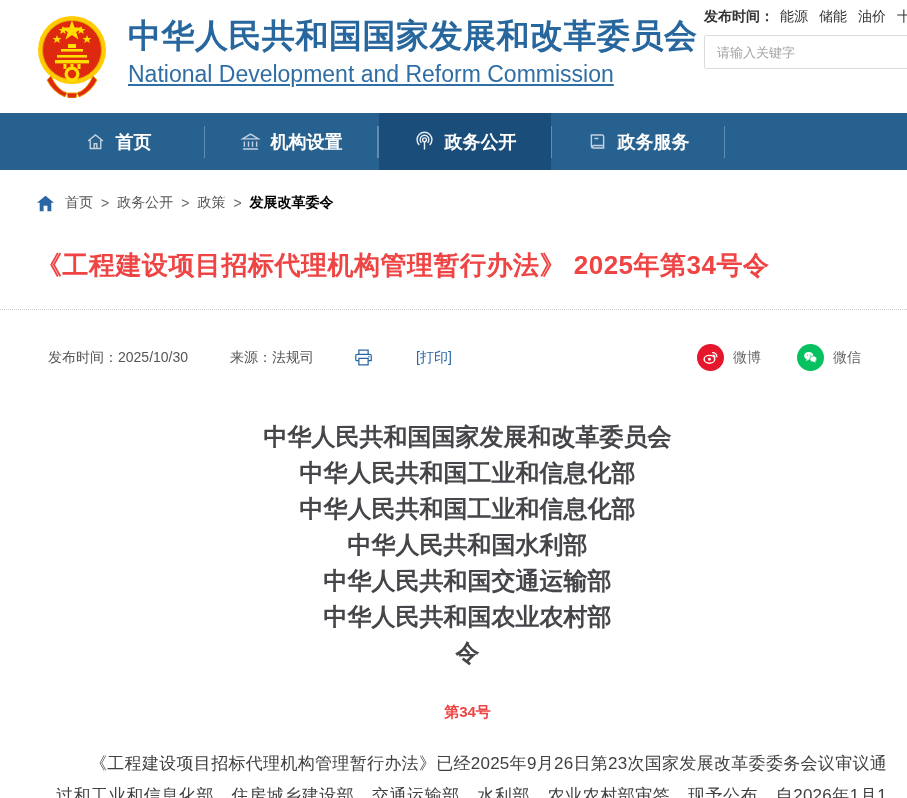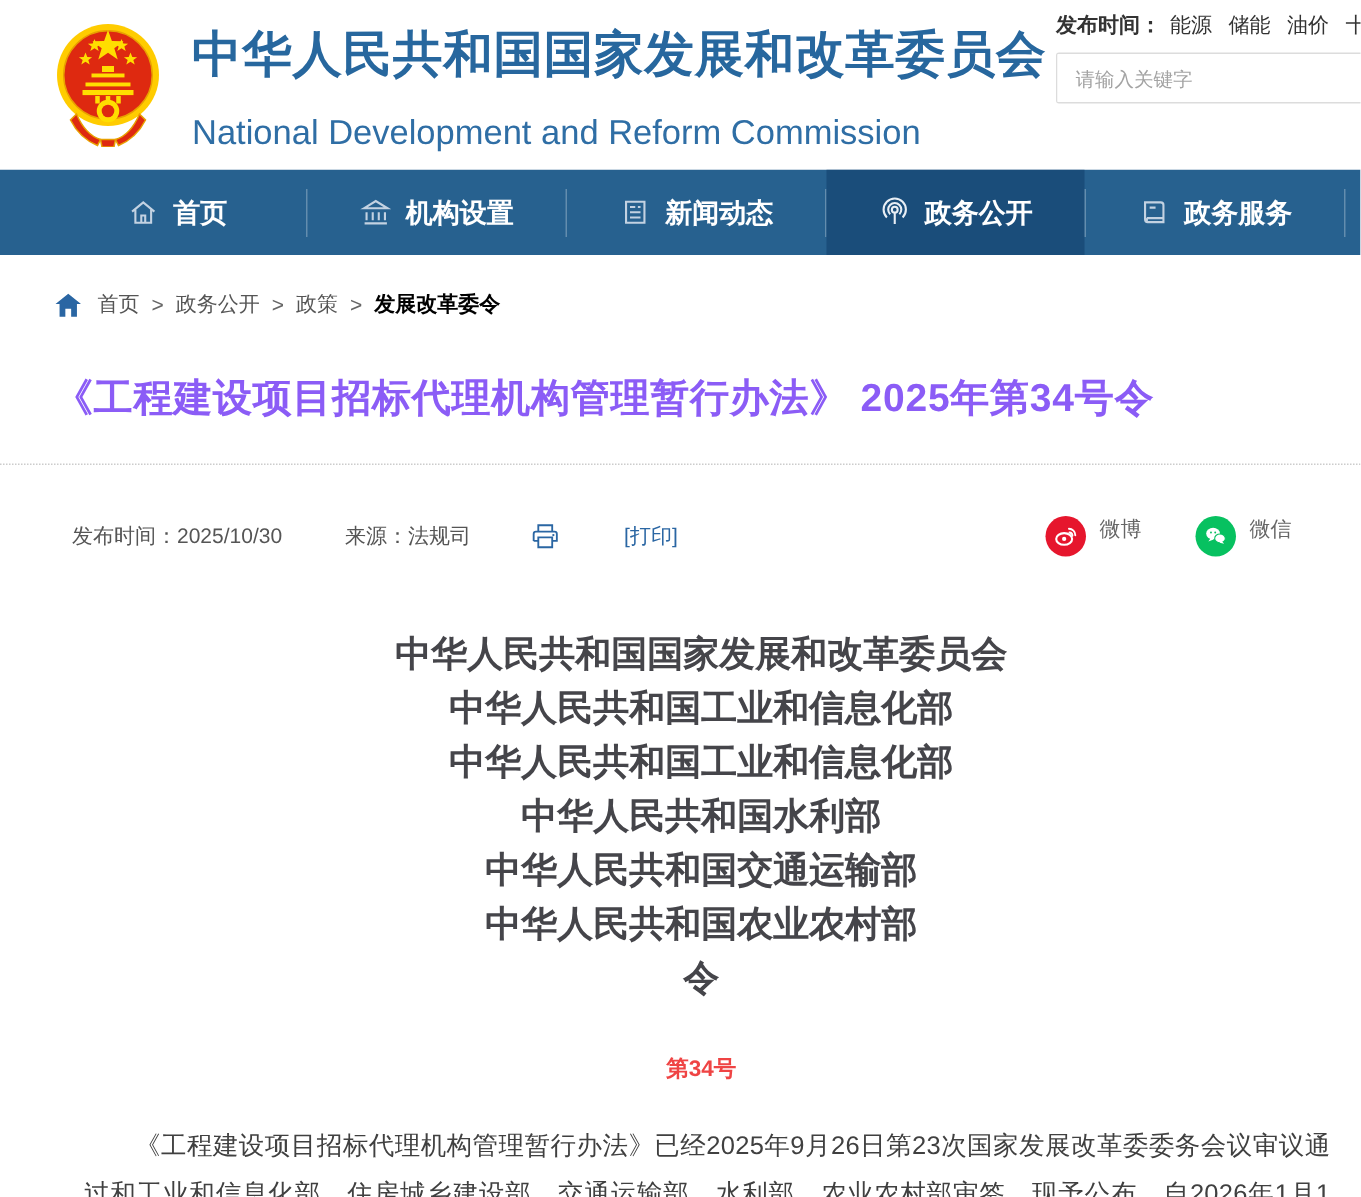--- a/index.html
+++ b/index.html
@@ -4,21 +4,21 @@
 <style>
   * { margin:0; padding:0; box-sizing:border-box; }
   html,body { width:907px; height:798px; overflow:hidden; background:#fff;
     font-family:"Liberation Sans","DejaVu Sans",sans-serif; }
 
   
   .header { position:relative; height:113px; background:#fff; }
   .emblem { position:absolute; left:37px; top:6px; width:70px; height:92px; }
   .titles { position:absolute; left:128px; top:14px; }
   .site-cn { font-size:33px; font-weight:bold; color:#27679e; letter-spacing:.5px; white-space:nowrap; }
-  .site-en { font-size:23px; color:#2f6ea5; margin-top:16px; white-space:nowrap; }
+  .site-en { font-size:23px; color:#2f6ea5; margin-top:2px; white-space:nowrap;text-decoration:underline; }
 
   .header-right { position:absolute; left:704px; top:8px; width:260px; }
   .hot-search { font-size:14px; color:#333; white-space:nowrap; display:flex; align-items:center; }
   .hot-label { font-weight:bold; margin-right:6px; }
   .hot-term { margin-right:11px; cursor:pointer; }
   .search-box { margin-top:9px; width:232px; height:34px; border:1px solid #dcdcdc; border-radius:2px; background:#fff; }
   .search-box input { width:100%; height:100%; border:none; outline:none; padding:0 12px; font-size:13px; color:#333;
     font-family:"Liberation Sans","DejaVu Sans",sans-serif; }
   .search-box input::placeholder { color:#a3a3a3; }
 
@@ -33,31 +33,31 @@
   .nav-fill { flex:1; }
 
   
   .breadcrumb { margin:24px 0 0 36px; font-size:14px; color:#555; display:flex; align-items:center; }
   .breadcrumb .sep { margin:0 8px; color:#666; }
   .crumb { cursor:pointer; }
   .crumb-current { color:#000000; font-weight:bold; }
   .crumb-home-icon { width:19px; height:17px; margin-right:10px; }
 
   
-  .article-title { margin:36px 36px 0 36px; font-size:26px; font-weight:bold; color:#8b5cf6; letter-spacing:.5px; }
+  .article-title { margin:36px 36px 0 36px; font-size:26px; font-weight:bold; color:#ef4444; letter-spacing:.5px; }
   .dotted-divider { border-top:1px dotted #ccc; margin-top:26px; }
 
   .meta-row { display:flex; align-items:center; margin:34px 46px 0 36px; font-size:14px; color:#555; }
   .meta-item { white-space:nowrap;margin-left:12px; }
   .meta-source { margin-left:42px; }
   .print-group { margin-left:40px; display:flex; align-items:center; cursor:pointer; }
   .print-group svg { width:19px; height:17px; margin-right:7px; }
   .print-label { color:#2a66a3;margin-left:36px; }
   .share-group { margin-left:auto; display:flex; align-items:center; gap:36px; }
-  .share-item { display:flex; gap:9px; cursor:pointer; color:#666; }
+  .share-item { display:flex; align-items:center; gap:9px; cursor:pointer; color:#666; }
   .share-icon { width:27px; height:27px; border-radius:50%; display:flex; align-items:center; justify-content:center; }
   .share-icon.weibo { background:#e6162d; }
   .share-icon.wechat { background:#07c160; }
   .share-icon svg { width:17px; height:17px; }
 
   
   .doc { margin-top:48px; padding-left:28px; text-align:center; }
   .issuer-line { font-size:24px; font-weight:bold; color:#45454a; line-height:36px; }
   .decree-number { font-size:15px; font-weight:bold; color:#ef4444; margin-top:32px; }
   .doc-para { margin:26px 20px 0 28px; font-size:17px; color:#404040; line-height:32px;
@@ -119,26 +119,20 @@
   <div class="nav-sep"></div>
 
   <div class="nav-item">
     <svg viewBox="0 0 24 24">
       <path d="M3 9 L12 3.5 L21 9 Z M5 12 V18 M9.7 12 V18 M14.3 12 V18 M19 12 V18 M3.5 20.5 H20.5"></path>
     </svg>
     <span>机构设置</span>
   </div>
   <div class="nav-sep"></div>
 
-  <div class="nav-item">
-    <svg viewBox="0 0 24 24">
-      <path d="M5 4 H19 V20 H5 Z M8 8 H12 M8 12 H16 M8 16 H16 M14 8 H16"></path>
-    </svg>
-    <span>新闻动态</span>
-  </div>
   <div class="nav-sep"></div>
 
   <div class="nav-item active">
     <svg viewBox="0 0 24 24">
       <circle cx="12" cy="10" r="2.2"></circle>
       <path d="M8.5 13.5 a5 5 0 1 1 7 0 M6 16 a8.5 8.5 0 1 1 12 0 M12 12.5 V21"></path>
     </svg>
     <span>政务公开</span>
   </div>
   <div class="nav-sep"></div>

